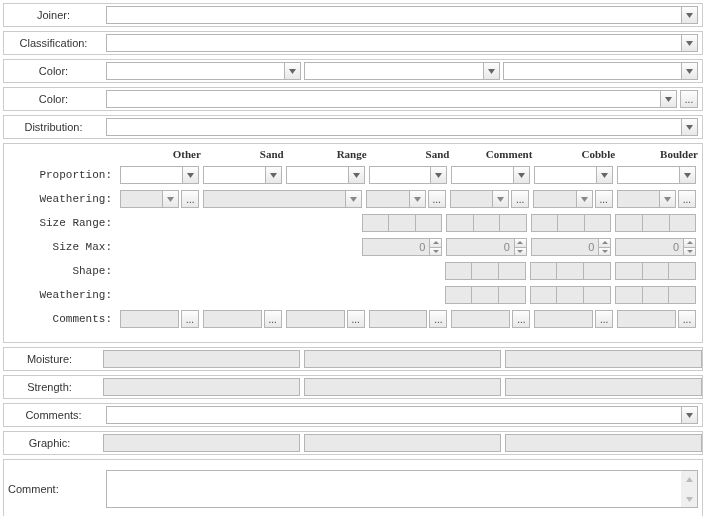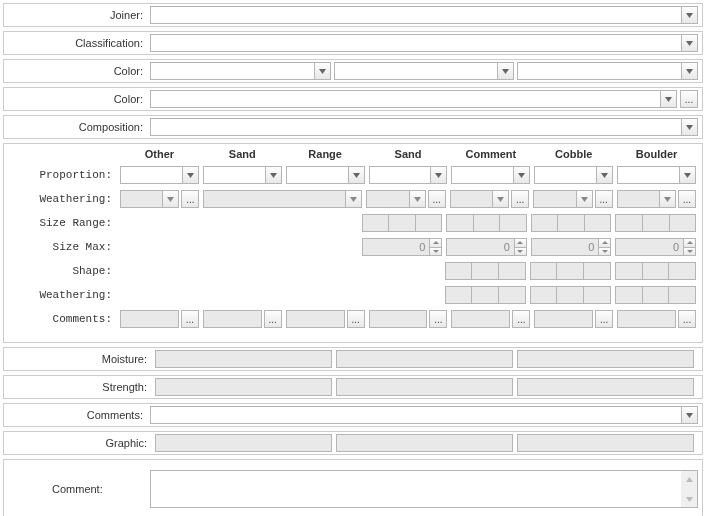--- a/index.html
+++ b/index.html
@@ -15,24 +15,23 @@
     display: flex;
     align-items: center;
     border: 1px solid #ccc;
     padding: 2px 4px;
     margin-bottom: 4px;
     min-height: 22px;
     gap: 3px;
   }
   .lbl {
     width: 95px;
-    text-align: right;
+    text-align: center;
     padding-right: 4px;
     color: #333;
-    margin-left: 44px;
   }
   .lbl-r {
     width: 110px;
     text-align: right;
     padding-right: 6px;
     color: #333;
     font-family: Liberation Mono, monospace;
   }
   .dd {
     flex: 1;
@@ -76,27 +75,27 @@
   .spin-btns div { flex:1; background:linear-gradient(#fdfdfd,#e8e8e8); display:flex; align-items:center; justify-content:center;}
   .spin-btns div:first-child { border-bottom:1px solid #b5b5b5;}
   .spin-btns svg { width:6px; height:3px; display:block;}
   .grid-frame {
     border:1px solid #ccc;
     padding:4px 4px 2px 4px;
     margin-bottom:4px;
   }
   .grow { display:flex; align-items:center; margin-bottom:6px;}
   .gcell { flex:1; display:flex; align-items:center; padding:0 2px; gap:2px;}
-  .ghead { flex:1; text-align:center; font-weight:bold; color:#333;}
+  .ghead { flex:1; text-align:right; font-weight:bold; color:#333;font-family:Liberation Serif, serif;}
   .empty { flex:1; }
   .split3 { flex:1; display:flex; height:18px; border:1px solid #b5b5b5; background:#e9e9e9;}
   .split3 > div { flex:1; border-right:1px solid #b5b5b5;}
   .split3 > div:last-child{border-right:none;}
   .trio {
-    border:1px solid #ccc; padding:2px 8px; display:flex; align-items:center; margin-bottom:4px; gap:4px;
+    border:1px solid #ccc; padding:2px 0; display:flex; align-items:center; margin-bottom:4px; gap:4px;
   }
   .trio .tbox { flex:1; }
   .comment-row { display:flex; border:1px solid #ccc; padding:10px 4px; align-items:stretch; min-height:60px; gap:3px;}
   .comment-row .lbl { display:flex; align-items:center;}
   .ta {
     flex:1; position:relative;
     border:1px solid #b5b5b5; background:#fff;
   }
   .ta .sb { position:absolute; right:0; top:0; bottom:0; width:16px; background:#efefef; display:flex; flex-direction:column; justify-content:space-between;}
   .ta .sb div { height:16px; display:flex; align-items:center; justify-content:center;}
@@ -154,21 +153,21 @@
   <div class="dd">
       <div class="ddbtn">
         <svg viewBox="0 0 7 5">
           <path d="M0 0 L7 0 L3.5 5 Z" fill="#666"></path>
         </svg>
       </div>
     </div>
   <div class="ell">...</div>
 </div>
 <div class="row">
-  <span class="lbl">Composition:</span>
+  <span class="lbl">Distribution:</span>
   <div class="dd">
       <div class="ddbtn">
         <svg viewBox="0 0 7 5">
           <path d="M0 0 L7 0 L3.5 5 Z" fill="#666"></path>
         </svg>
       </div>
     </div>
 </div>
 
 <div class="grid-frame">

